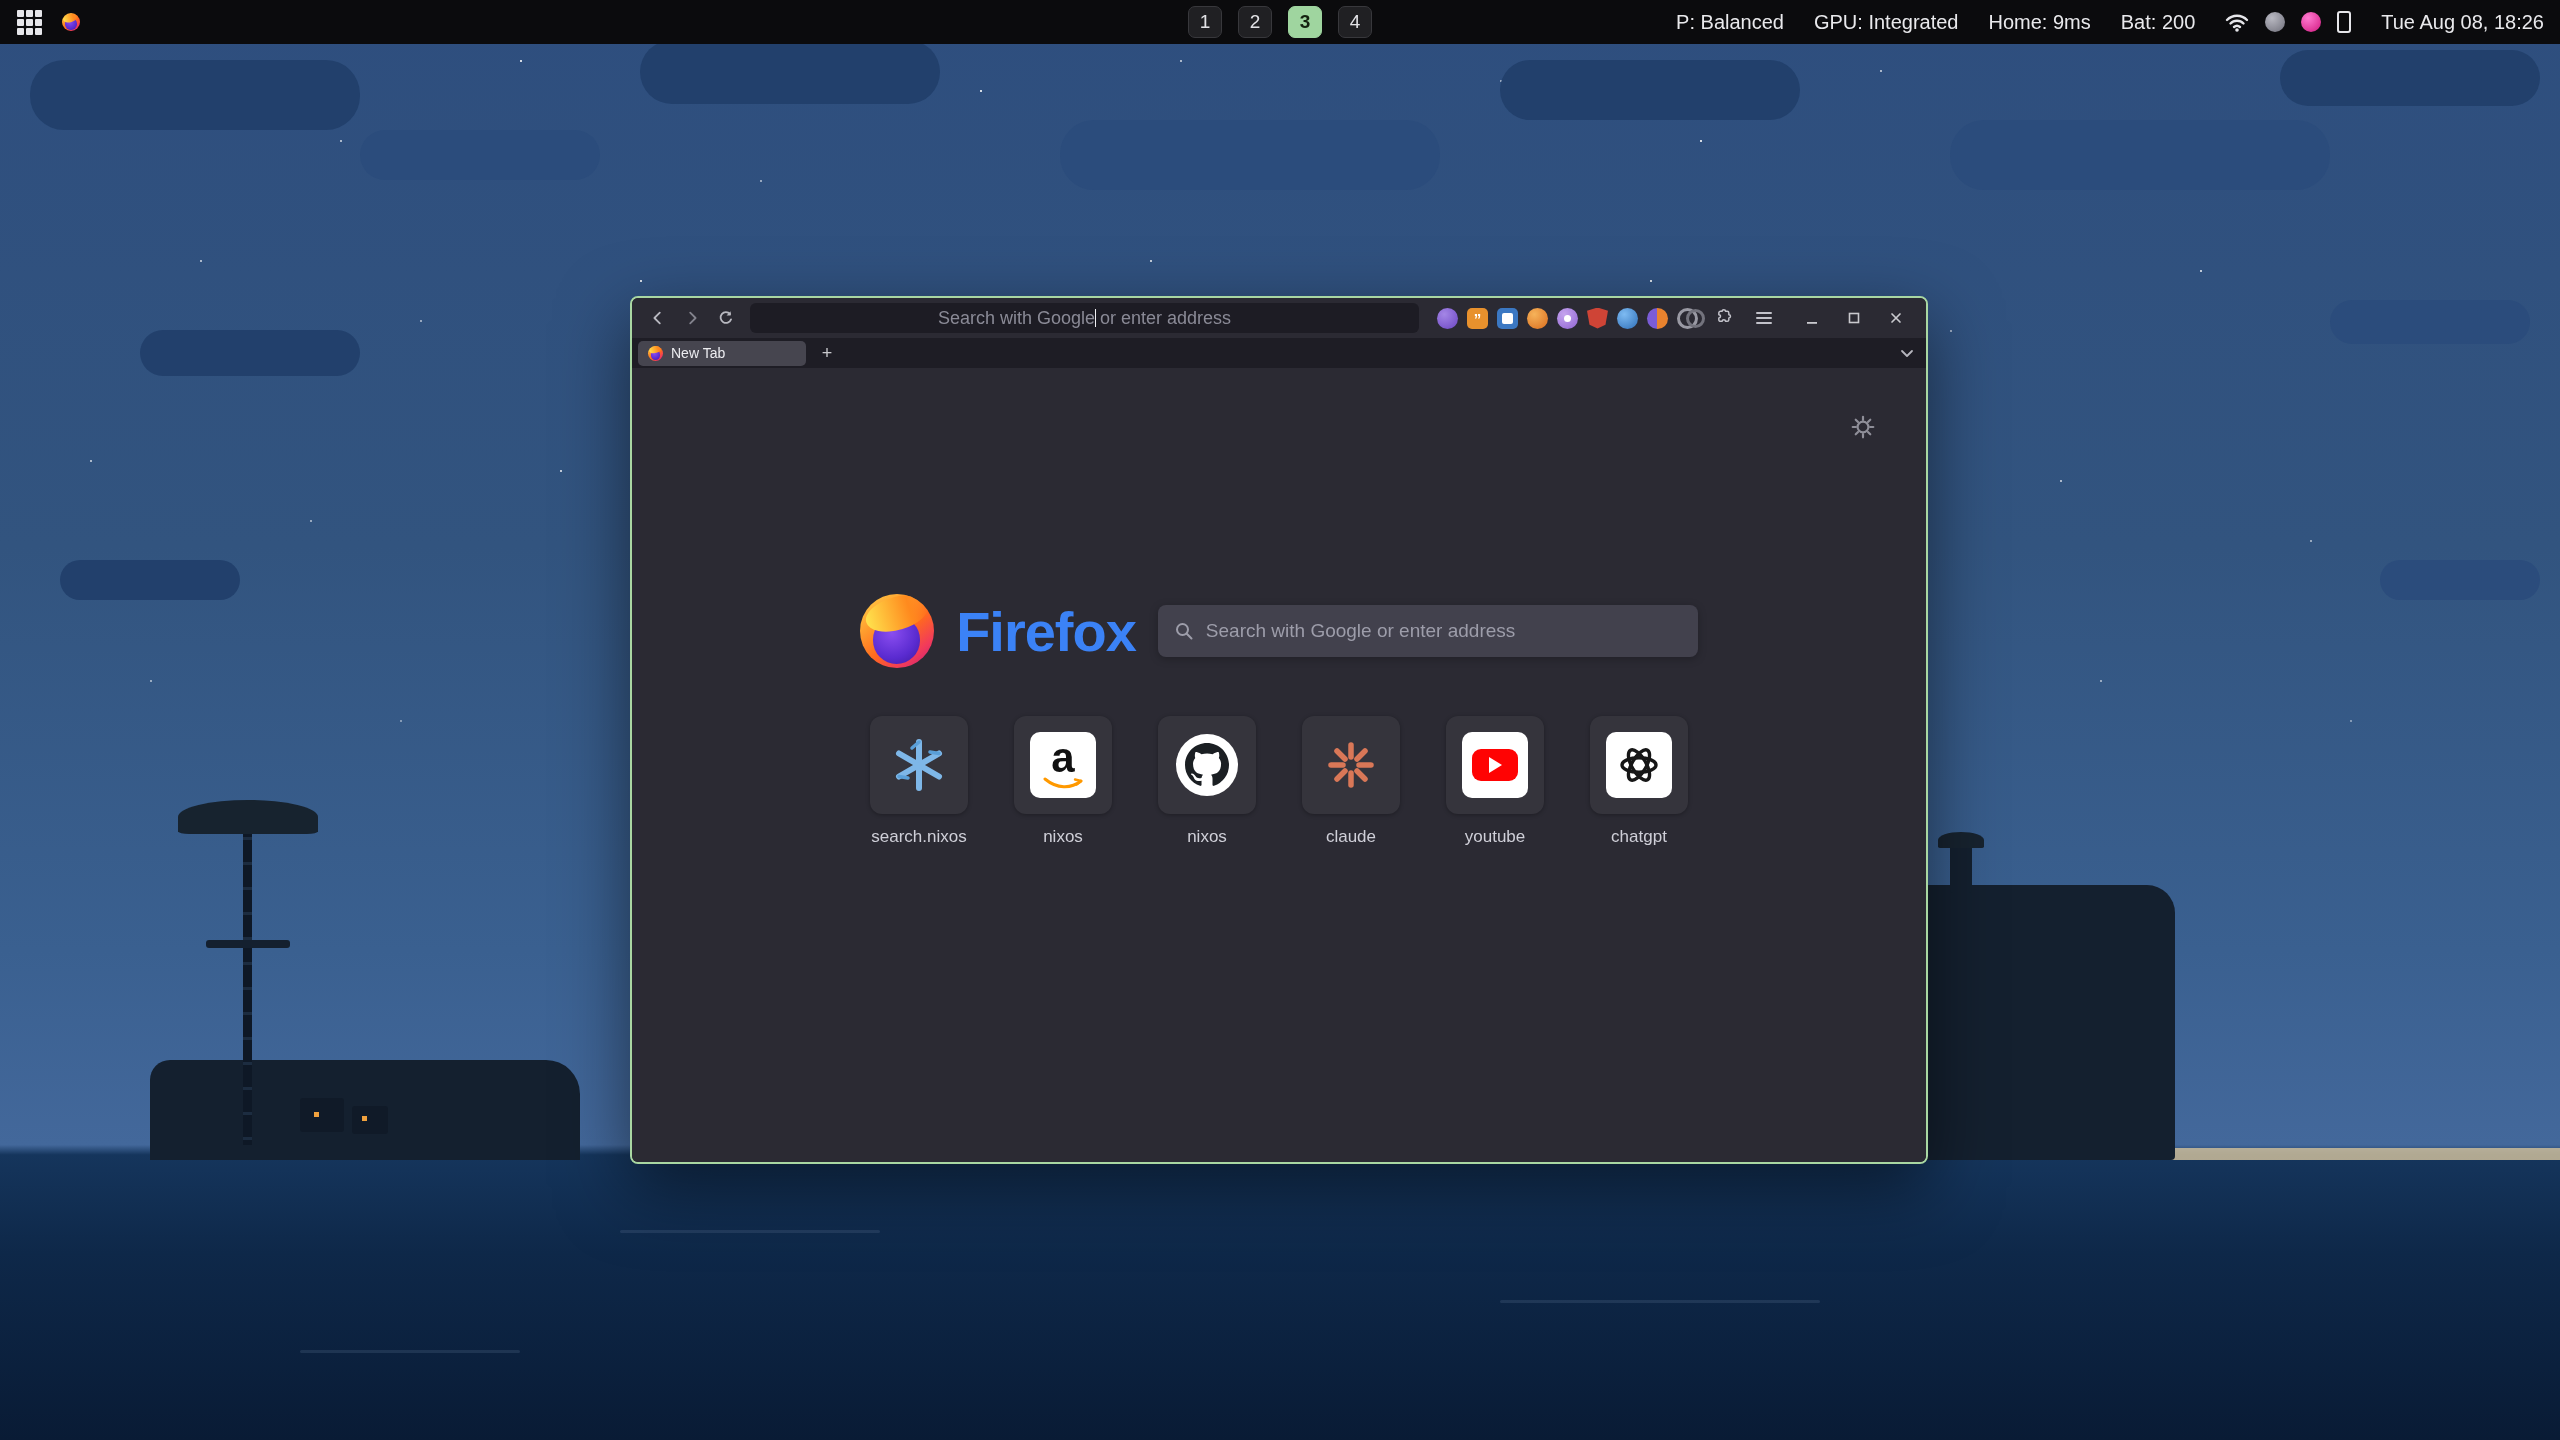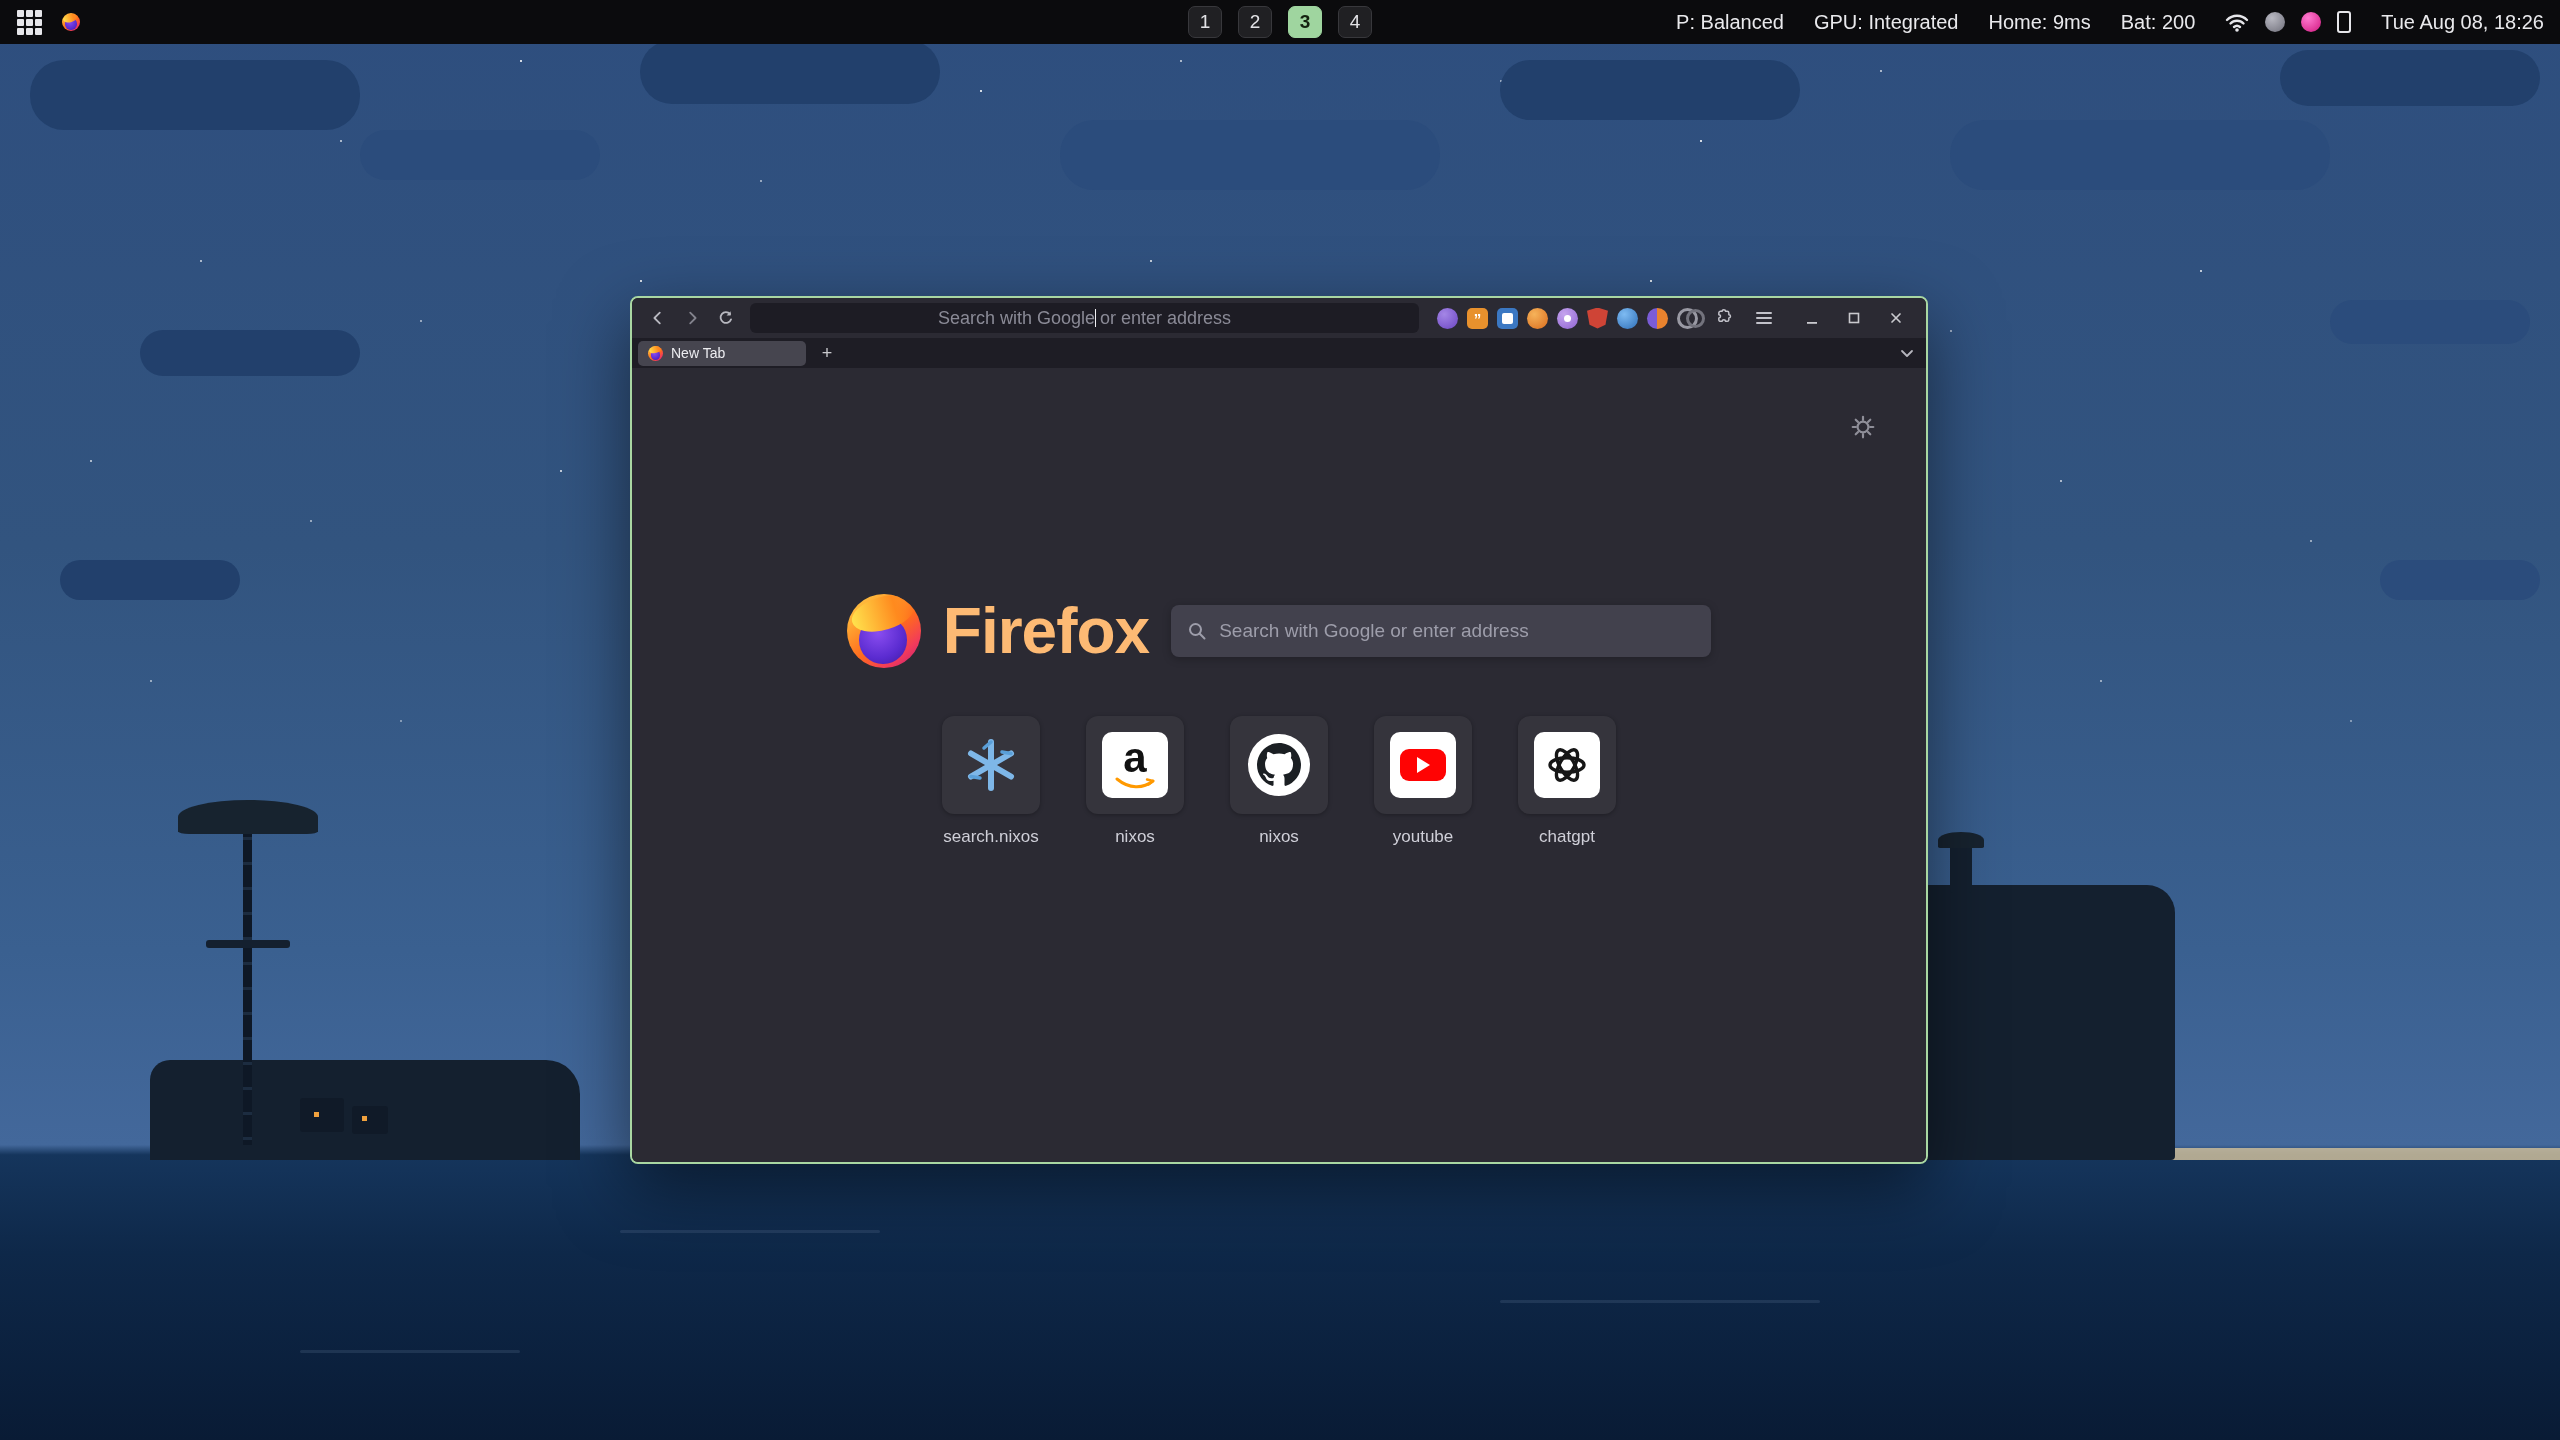--- a/index.html
+++ b/index.html
@@ -103,21 +103,21 @@
   .gear-btn { position:absolute; top:46px; right:50px; cursor:pointer; }
 
   .hero { position:absolute; top:226px; left:0; width:100%; display:flex; align-items:center; justify-content:center; gap:22px; }
   .ff-logo { position:relative; width:74px; height:74px; border-radius:50%; overflow:hidden; flex:none;
     background:linear-gradient(140deg,#ffd84d 0%,#ff9d2e 30%,#ff6a1e 55%,#f23b5a 78%,#c11a7c 100%); }
   .ff-logo::before { content:""; position:absolute; left:17%; top:30%; width:64%; height:64%; border-radius:50%;
     background:radial-gradient(circle at 40% 35%,#8a4df0,#5a2bd0 60%,#3d1a9e 100%); }
   .ff-logo::after { content:""; position:absolute; left:6%; top:4%; width:86%; height:44%; border-radius:50%;
     background:linear-gradient(90deg,#ffe24d,#ff8a1e 70%,rgba(255,138,30,0)); transform:rotate(-16deg); }
   .ff-logo.sm { width:18px; height:18px; flex:none; }
-  .wordmark { color:#fdba74; font-size:64px; font-weight:bold; letter-spacing:-1px; }
+  .wordmark { color:#3b82f6; font-size:56px; font-weight:bold; letter-spacing:-1px; }
   .nt-search { width:540px; height:52px; background:#42414d; border-radius:8px; display:flex; align-items:center;
     padding:0 16px; gap:12px; box-shadow:0 2px 8px rgba(0,0,0,.25); }
   .nt-search input { flex:1; background:transparent; border:none; outline:none; color:#e6e6ea; font-size:19px;
     font-family:"Liberation Sans","DejaVu Sans",sans-serif; }
   .nt-search input::placeholder { color:#9d9daa; }
 
   .shortcuts { position:absolute; top:348px; left:0; width:100%; display:flex; justify-content:center; }
   .sc-item { width:144px; display:flex; flex-direction:column; align-items:center; cursor:pointer; }
   .tile { width:98px; height:98px; background:#35343c; border-radius:12px; display:flex; align-items:center;
     justify-content:center; box-shadow:0 1px 4px rgba(0,0,0,.3); }
@@ -361,20 +361,37 @@
         <div class="tile">
           <div class="tile-card round">
             <svg width="44" height="44" viewBox="0 0 16 16">
               <path fill="#1b1f23" d="M8 0C3.58 0 0 3.58 0 8c0 3.54 2.29 6.53 5.47 7.59.4.07.55-.17.55-.38 0-.19-.01-.82-.01-1.49-2.01.37-2.53-.49-2.69-.94-.09-.23-.48-.94-.82-1.13-.28-.15-.68-.52-.01-.53.63-.01 1.08.58 1.23.82.72 1.21 1.87.87 2.33.66.07-.52.28-.87.51-1.07-1.78-.2-3.64-.89-3.64-3.95 0-.87.31-1.59.82-2.15-.08-.2-.36-1.02.08-2.12 0 0 .67-.21 2.2.82.64-.18 1.32-.27 2-.27s1.36.09 2 .27c1.53-1.04 2.2-.82 2.2-.82.44 1.1.16 1.92.08 2.12.51.56.82 1.27.82 2.15 0 3.07-1.87 3.75-3.65 3.95.29.25.54.73.54 1.48 0 1.07-.01 1.93-.01 2.2 0 .21.15.46.55.38A8.01 8.01 0 0 0 16 8c0-4.42-3.58-8-8-8z"></path>
             </svg>
           </div>
         </div>
         <div class="sc-label">nixos</div>
       </div>
 
+      <div class="sc-item">
+        <div class="tile">
+          <svg width="52" height="52" viewBox="0 0 52 52">
+            <g stroke="#d97757" stroke-width="5.5" stroke-linecap="round">
+              <line x1="26" y1="6" x2="26" y2="18"></line>
+              <line x1="26" y1="34" x2="26" y2="46"></line>
+              <line x1="6" y1="26" x2="18" y2="26"></line>
+              <line x1="34" y1="26" x2="46" y2="26"></line>
+              <line x1="12" y1="12" x2="20" y2="20"></line>
+              <line x1="32" y1="32" x2="40" y2="40"></line>
+              <line x1="40" y1="12" x2="32" y2="20"></line>
+              <line x1="20" y1="32" x2="12" y2="40"></line>
+            </g>
+          </svg>
+        </div>
+        <div class="sc-label">claude</div>
+      </div>
 
       <div class="sc-item">
         <div class="tile">
           <div class="tile-card">
             <div class="yt-badge">
               <div class="yt-tri"></div>
             </div>
           </div>
         </div>
         <div class="sc-label">youtube</div>

